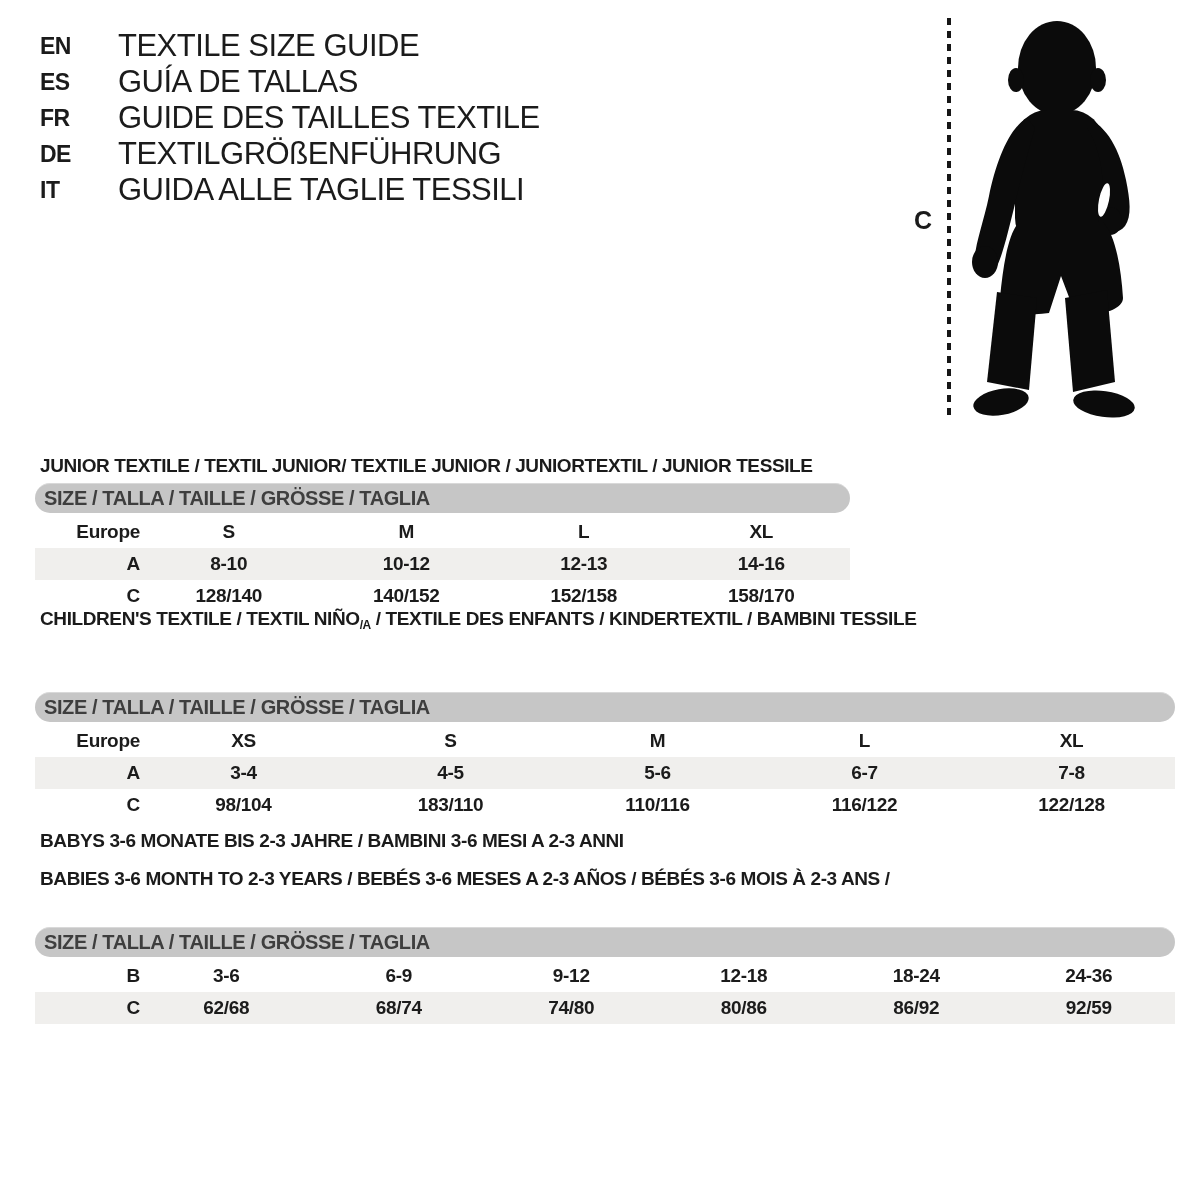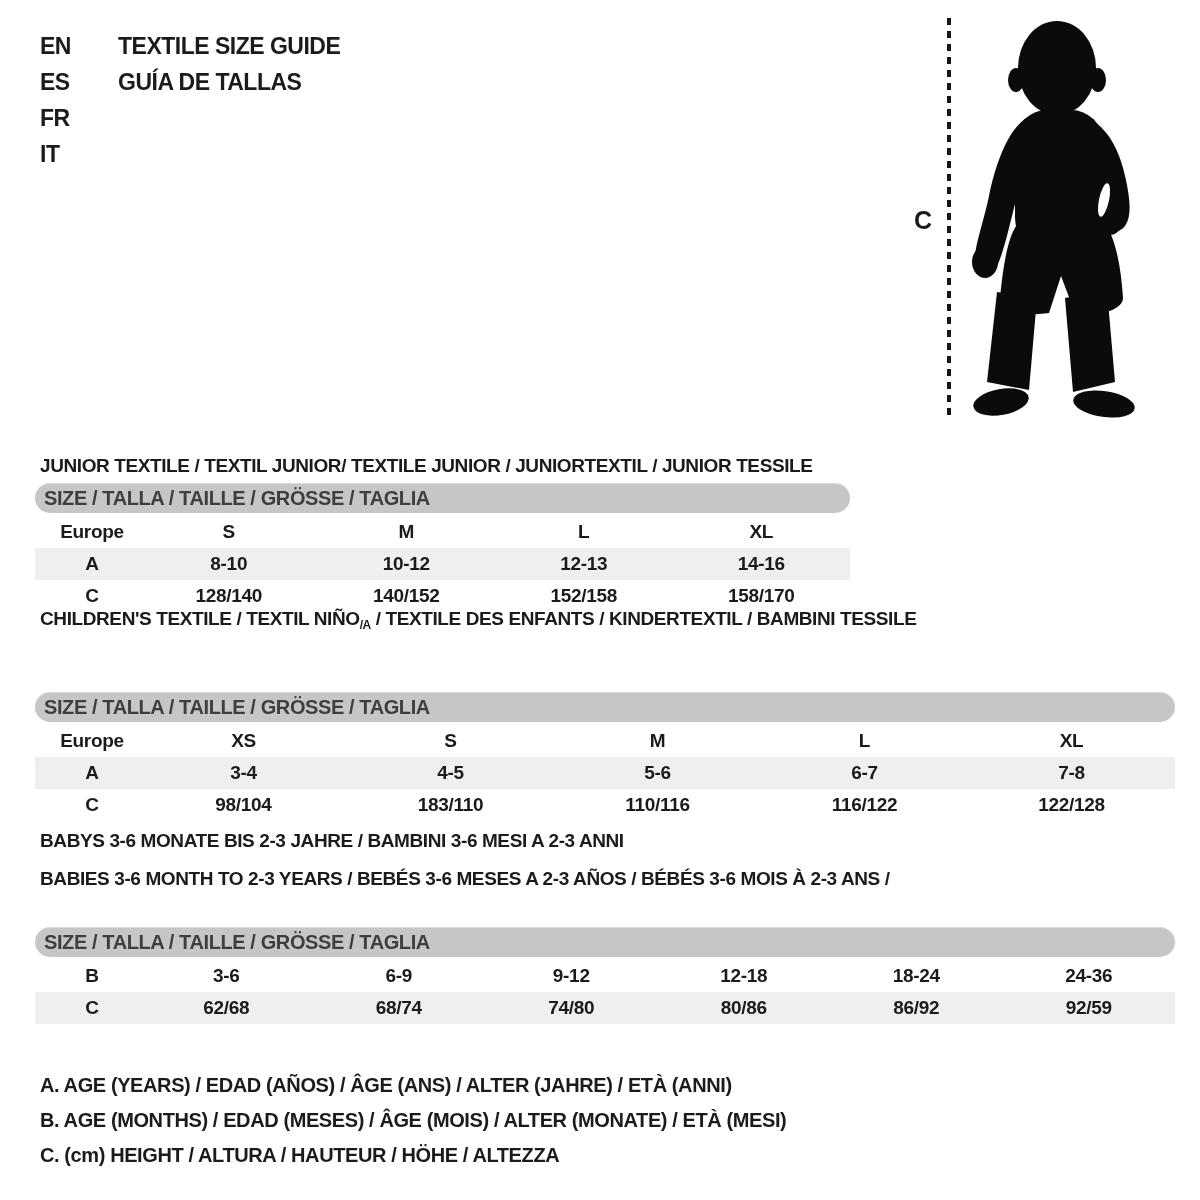--- a/index.html
+++ b/index.html
@@ -6,21 +6,21 @@
   #page{
     position:relative;width:1200px;height:1200px;background:#ffffff;
     font-family:"Liberation Sans","DejaVu Sans",sans-serif;
     color:#1b1b1b;overflow:hidden;padding-left:35px;
     -webkit-font-smoothing:antialiased;
   }
   
   .lang-block{position:absolute;left:40px;top:28px;}
   .lang-row{display:flex;height:36px;align-items:center;}
   .lang-code{width:78px;font-size:23px;font-weight:bold;letter-spacing:-0.5px;}
-  .lang-title{font-size:23px;font-weight:bold;letter-spacing:-0.5px;white-space:nowrap;}
+  .lang-title{font-size:31px;font-weight:normal;letter-spacing:-0.5px;white-space:nowrap;}
   
   .measure-line{
     position:absolute;left:947px;top:18px;width:4px;height:398px;
     background:repeating-linear-gradient(to bottom,#161616 0px,#161616 7px,transparent 7px,transparent 13px);
   }
   .measure-label{position:absolute;left:914px;top:206px;font-size:25px;font-weight:bold;}
   .silhouette{position:absolute;left:963px;top:14px;width:176px;height:404px;}
   
   .section-title{
     position:absolute;left:40px;font-size:19px;font-weight:bold;
@@ -30,21 +30,21 @@
   
   .size-table{position:absolute;left:35px;}
   .size-bar{
     height:30px;background:#c6c6c6;display:flex;align-items:center;
     padding-left:9px;font-size:20px;font-weight:bold;color:#3e3e3e;
     letter-spacing:-0.4px;margin-bottom:3px;box-sizing:border-box;
     border-top:1px solid #d9d9d9;
     border-radius:15px;
   }
   .trow{display:grid;height:32px;align-items:center;font-size:19px;font-weight:bold;letter-spacing:-0.3px;}
-  .trow .lbl{padding-left:9px;text-align:center;}
+  .trow .lbl{padding-left:9px;text-align:right;}
   .trow .val{text-align:center;}
   .shaded{background:#f0efed;}
   .cols4{grid-template-columns:105px repeat(4,1fr);}
   .cols5{grid-template-columns:105px repeat(5,1fr);}
   .cols6{grid-template-columns:105px repeat(6,1fr);}
   
   .legend{position:absolute;left:40px;top:1068px;}
   .legend-line{height:35px;display:flex;align-items:center;font-size:20px;font-weight:bold;letter-spacing:-0.4px;white-space:nowrap;}
 </style>
 </head>
@@ -56,23 +56,29 @@
     <div class="lang-row">
       <span class="lang-code">EN</span>
       <span class="lang-title">TEXTILE SIZE GUIDE</span>
     </div>
     <div class="lang-row">
       <span class="lang-code">ES</span>
       <span class="lang-title">GUÍA DE TALLAS</span>
     </div>
     <div class="lang-row">
       <span class="lang-code">FR</span>
+      <span class="lang-title">GUIDE DES TAILLES TEXTILE</span>
+    </div>
+    <div class="lang-row">
+      <span class="lang-code">DE</span>
+      <span class="lang-title">TEXTILGRÖßENFÜHRUNG</span>
     </div>
     <div class="lang-row">
       <span class="lang-code">IT</span>
+      <span class="lang-title">GUIDA ALLE TAGLIE TESSILI</span>
     </div>
   </div>
 
   <div class="measure-line"></div>
   <div class="measure-label">C</div>
   <svg class="silhouette" viewBox="0 0 176 404" xmlns="http://www.w3.org/2000/svg">
     <g fill="#0b0b0b">
       <ellipse cx="94" cy="54" rx="39" ry="47"></ellipse>
       <ellipse cx="53" cy="66" rx="8" ry="12"></ellipse>
       <ellipse cx="135" cy="66" rx="8" ry="12"></ellipse>
@@ -162,19 +168,14 @@
       <span class="lbl">C</span>
       <span class="val">62/68</span>
       <span class="val">68/74</span>
       <span class="val">74/80</span>
       <span class="val">80/86</span>
       <span class="val">86/92</span>
       <span class="val">92/59</span>
     </div>
   </div>
 
-  <div class="legend">
-    <div class="legend-line">A. AGE (YEARS) / EDAD (AÑOS) / ÂGE (ANS) / ALTER (JAHRE) / ETÀ (ANNI)</div>
-    <div class="legend-line">B. AGE (MONTHS) / EDAD (MESES) / ÂGE (MOIS) / ALTER (MONATE) / ETÀ (MESI)</div>
-    <div class="legend-line">C. (cm) HEIGHT / ALTURA / HAUTEUR / HÖHE / ALTEZZA</div>
-  </div>
 
 </div>
 
 </body></html>

